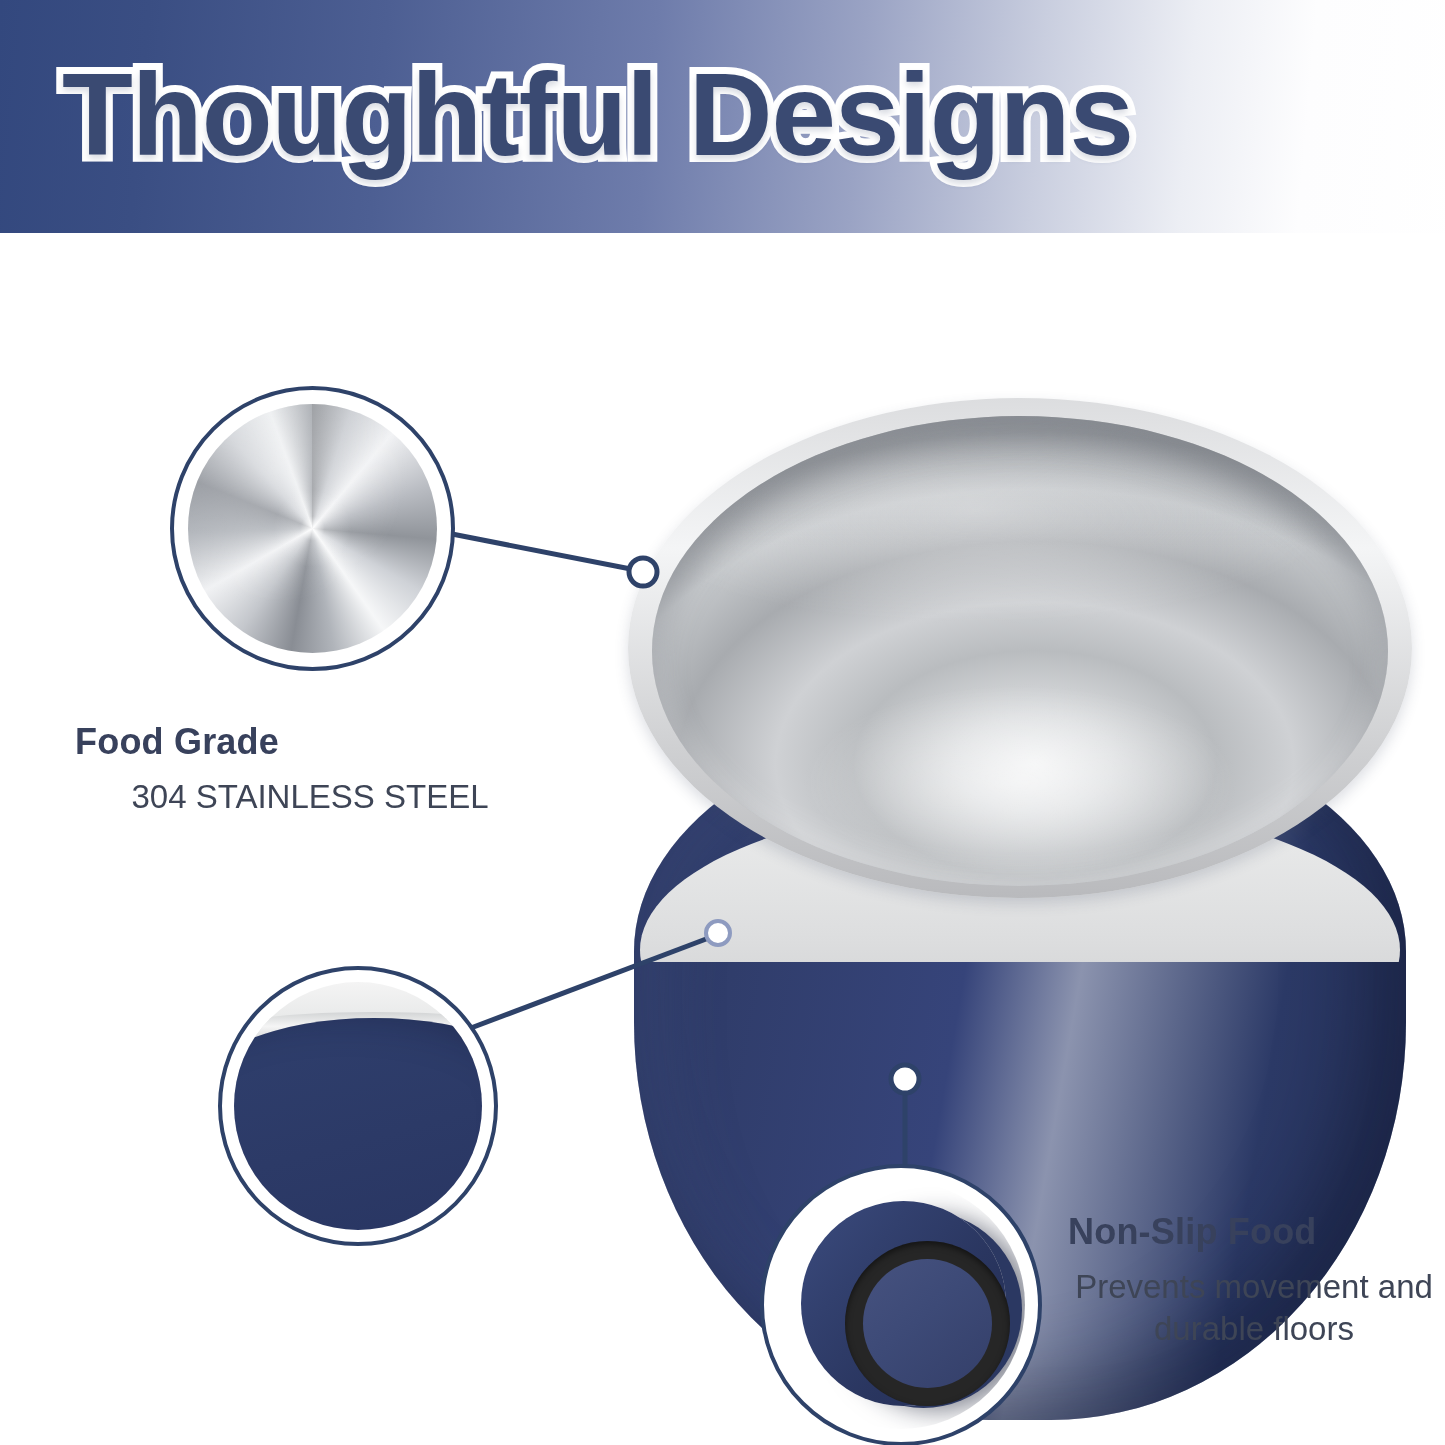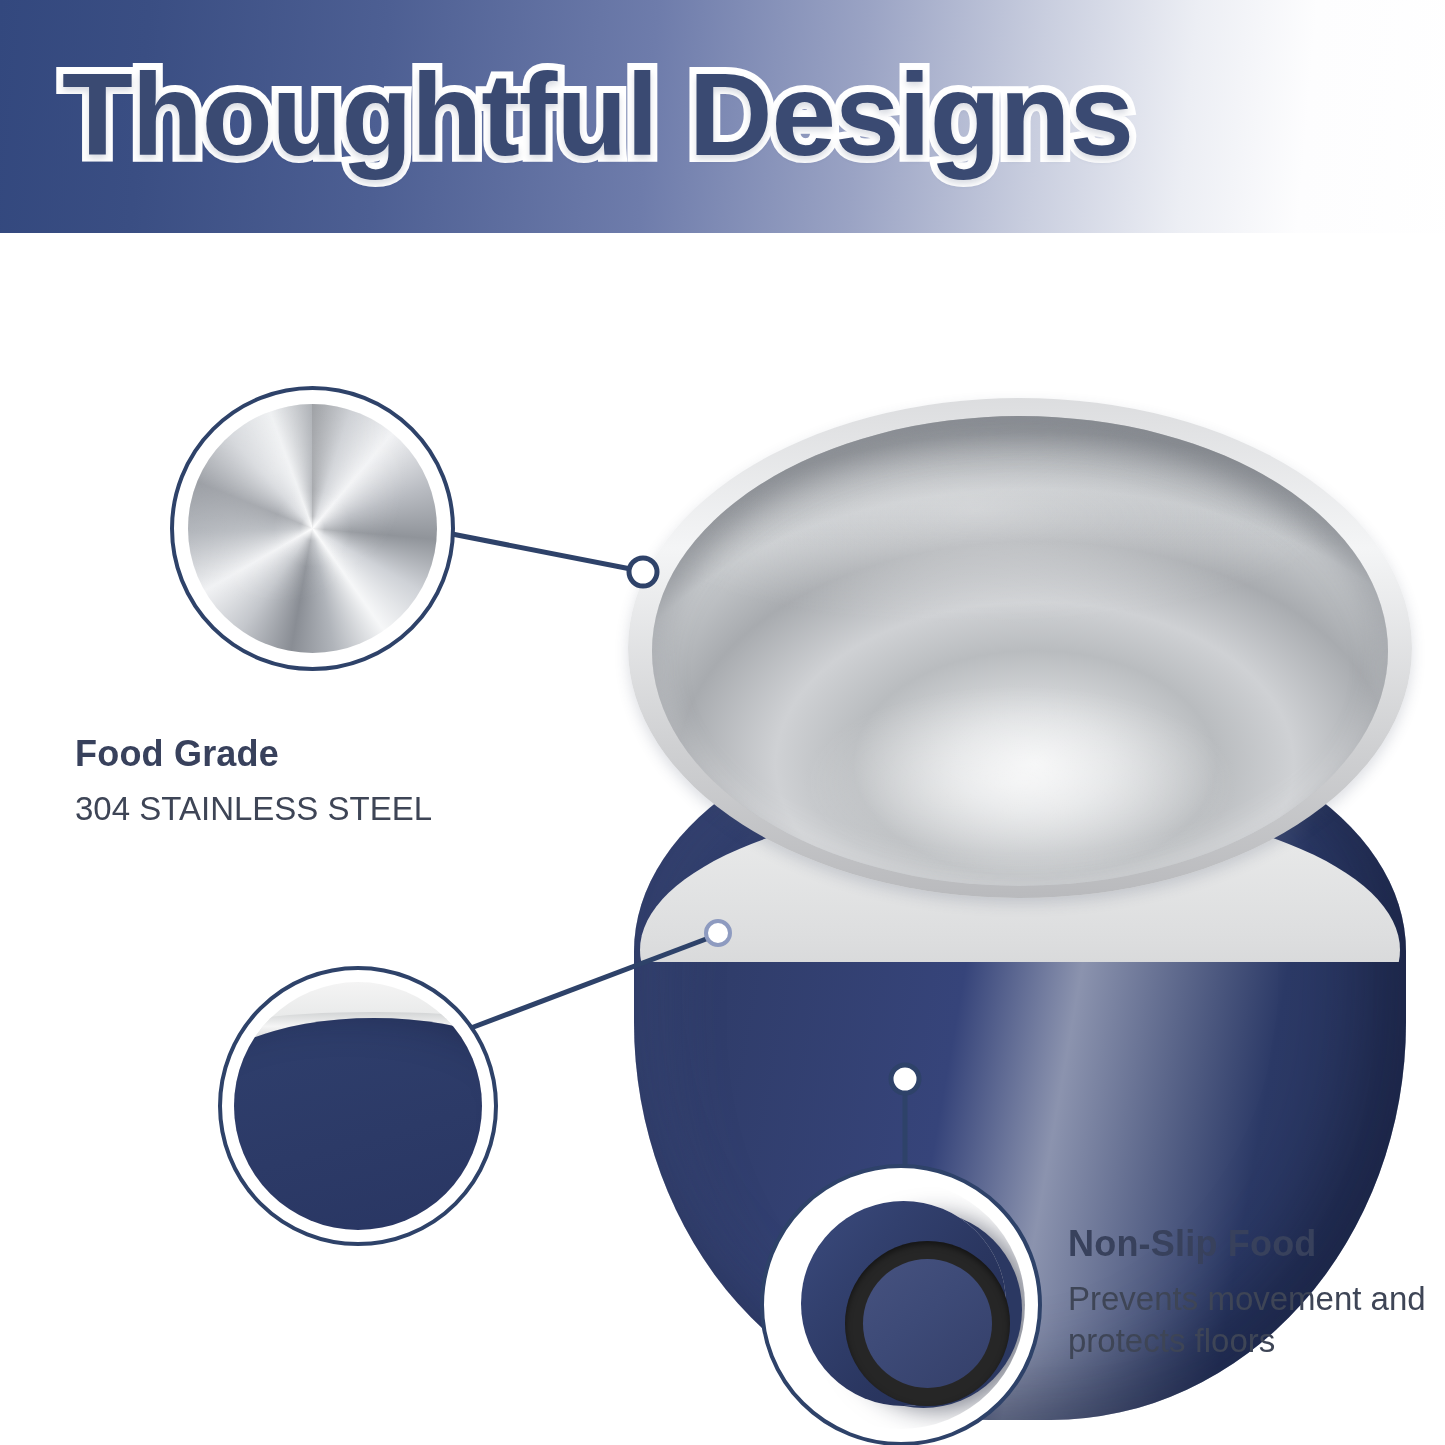--- a/index.html
+++ b/index.html
@@ -186,24 +186,24 @@
     position:absolute;left:40px;top:420px;width:760px;height:300px;
     border-radius:50%;
     background:linear-gradient(180deg,#eceded 0%,#dddedf 45%,#c5c6c8 100%);
     clip-path:inset(0 0 46% 0);
   }
 
   
   .tblock{position:absolute;}
   .t-title{
     font-size:36px;font-weight:700;color:#38415c;letter-spacing:.2px;
-    margin:12px 0 14px 0;line-height:1.1;
+    margin:0 0 14px 0;line-height:1.1;
   }
   .t-sub{
-    font-size:33px;font-weight:400;color:#3e4556;line-height:1.30;margin:0;
+    font-size:33px;font-weight:400;color:#3e4556;line-height:1.30;margin:0;text-align:center;
   }
   #txt-food{ left:75px; top:722px; width:470px;}
   #txt-shell{ left:80px; top:1232px; width:470px;}
   #txt-ring{ left:1068px; top:1212px; width:372px;}
 </style>
 </head>
 <body>
 
 <div id="stage">
 
@@ -252,16 +252,16 @@
   </div>
 
   <div class="tblock" id="txt-food">
     <p class="t-title">Food Grade</p>
     <p class="t-sub">304 STAINLESS STEEL</p>
   </div>
 
 
   <div class="tblock" id="txt-ring">
     <p class="t-title">Non-Slip Food</p>
-    <p class="t-sub">Prevents movement and protects floors</p>
+    <p class="t-sub">Prevents movement and durable floors</p>
   </div>
 
 </div>
 
 </body></html>

